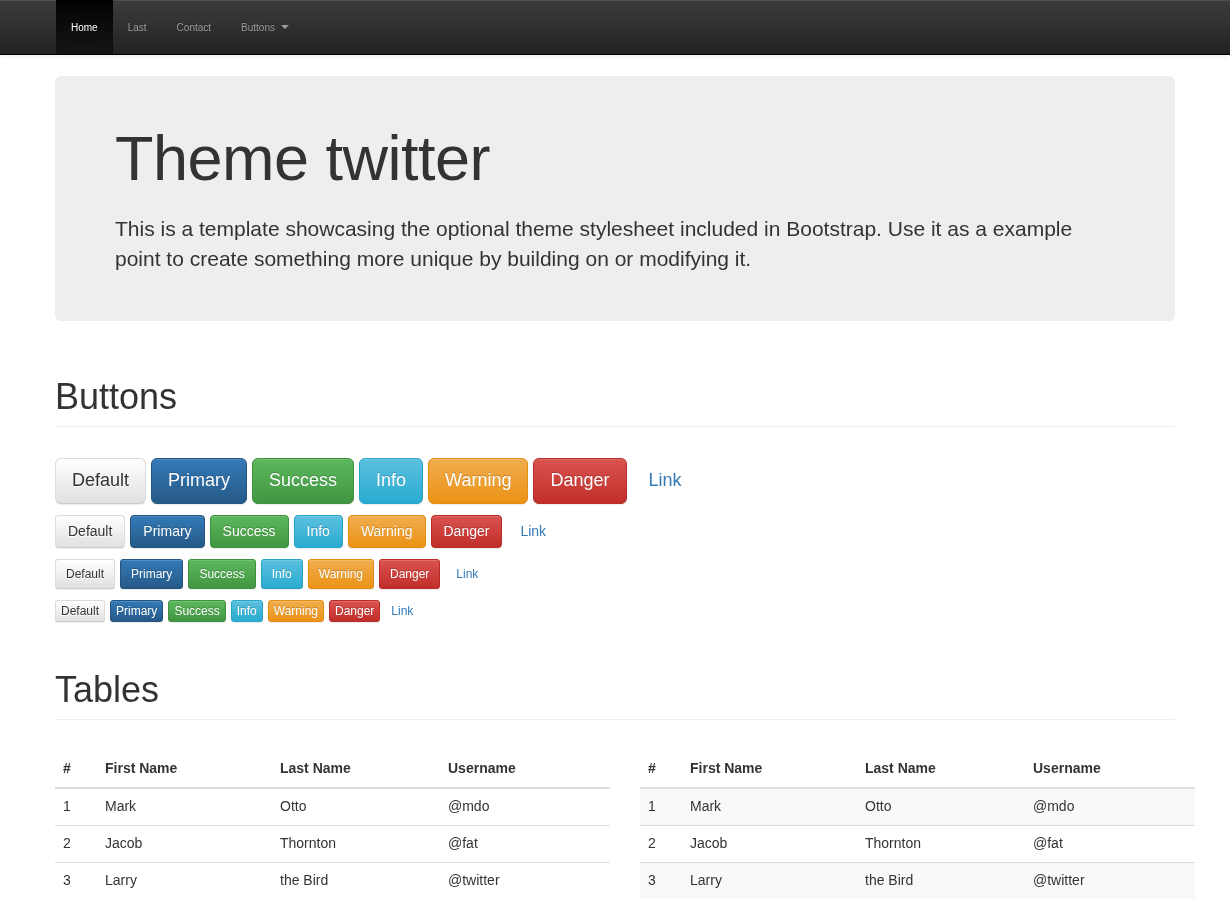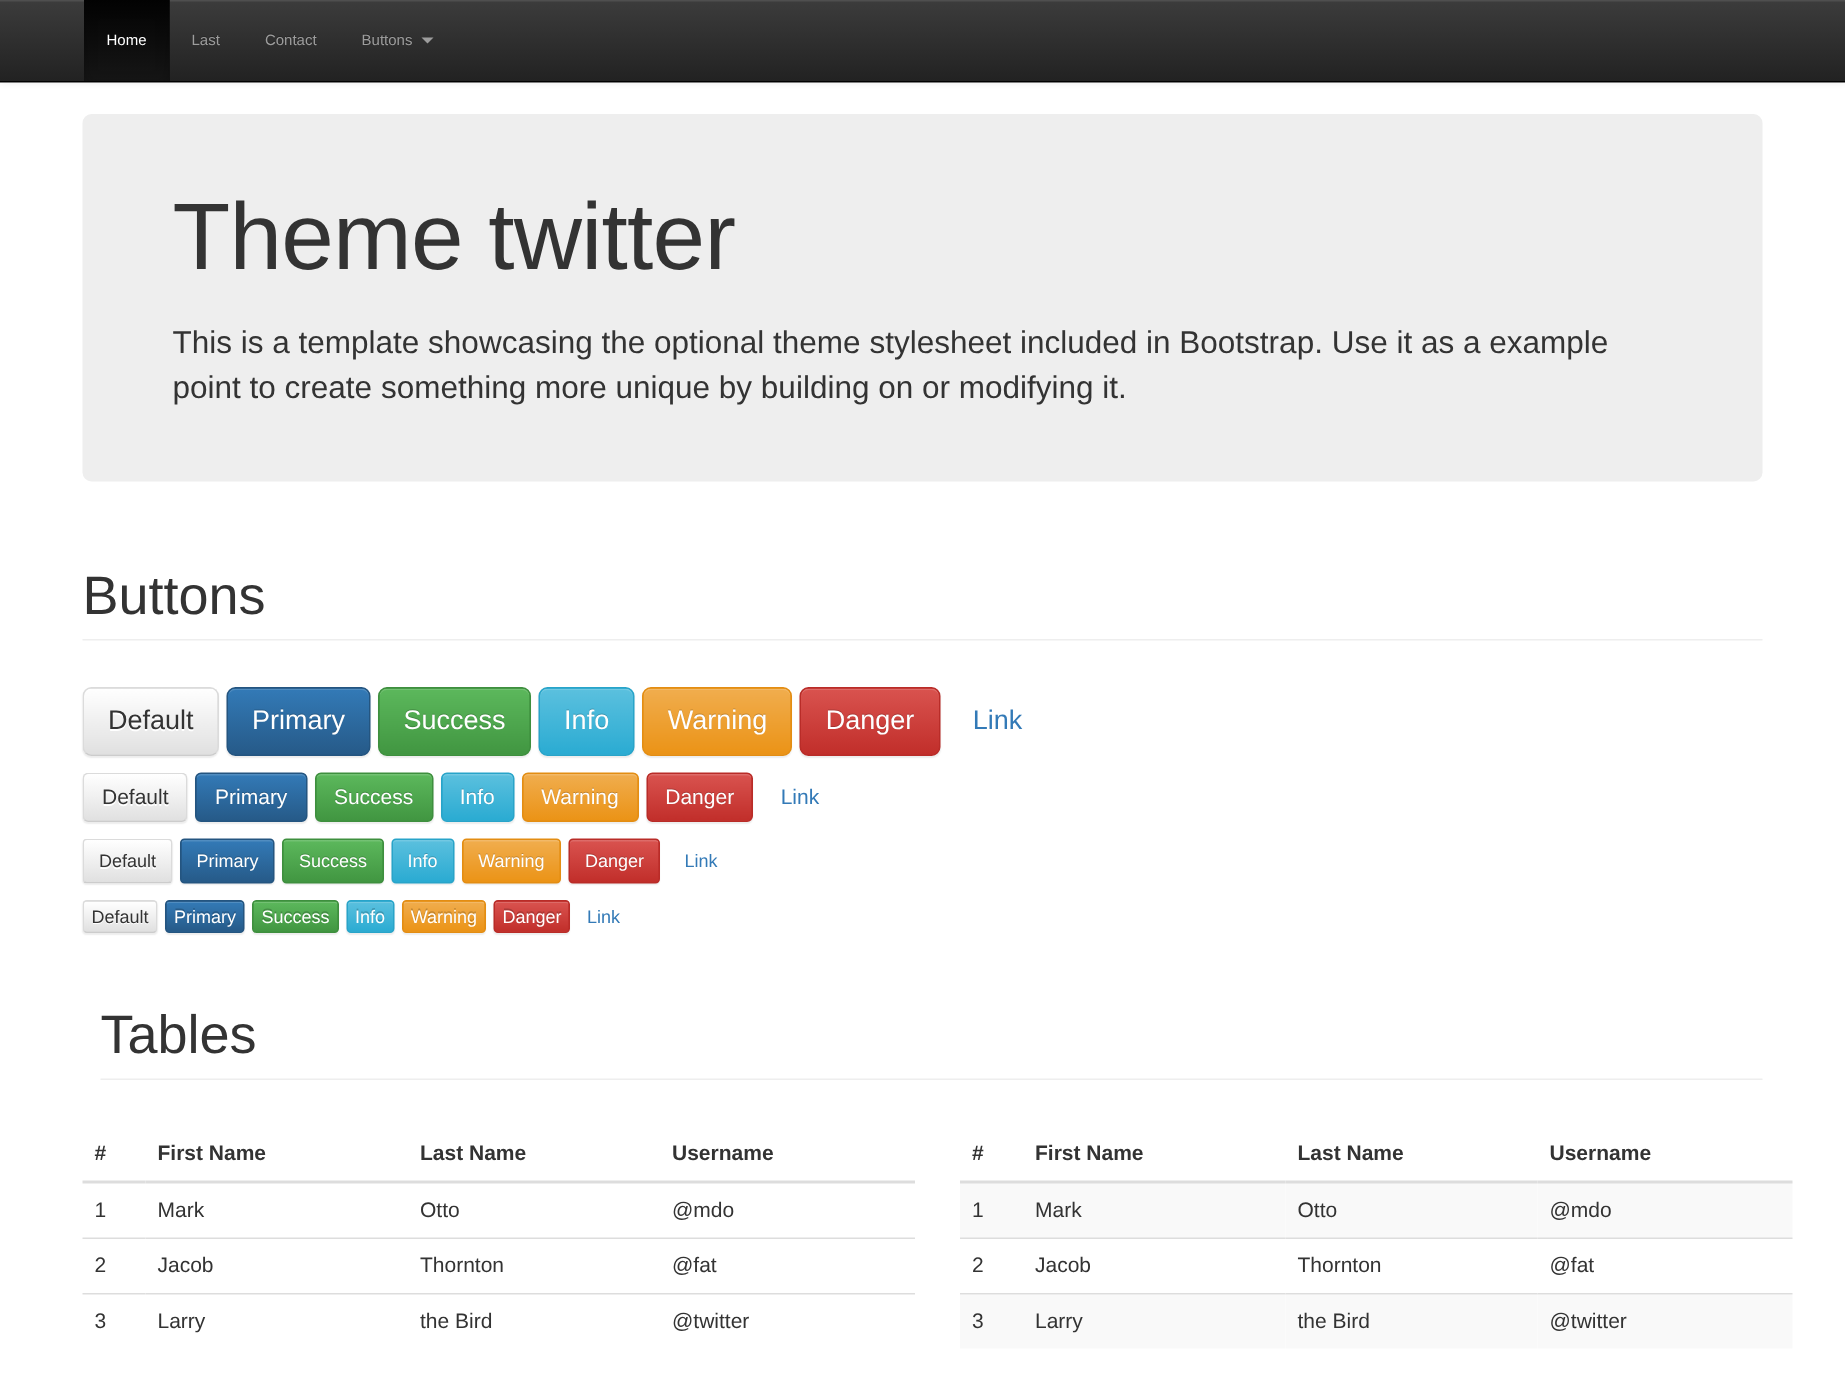--- a/index.html
+++ b/index.html
@@ -106,21 +106,21 @@
     margin: 56px 0 31px 0;
     border-bottom: 1px solid #eeeeee;
   }
   .page-header h1 {
     margin: 0;
     font-size: 36px;
     font-weight: normal;
     line-height: 1.1;
     color: #333;
   }
-  .page-header.tables { margin: 48px 0 31px 12px; }
+  .page-header.tables { margin: 48px 0 31px 0; }
 
   
   .btn-row {
     margin-bottom: 11px;
     display: flex;
     align-items: center;
     flex-wrap: nowrap;
   }
   .btn {
     display: inline-block;

